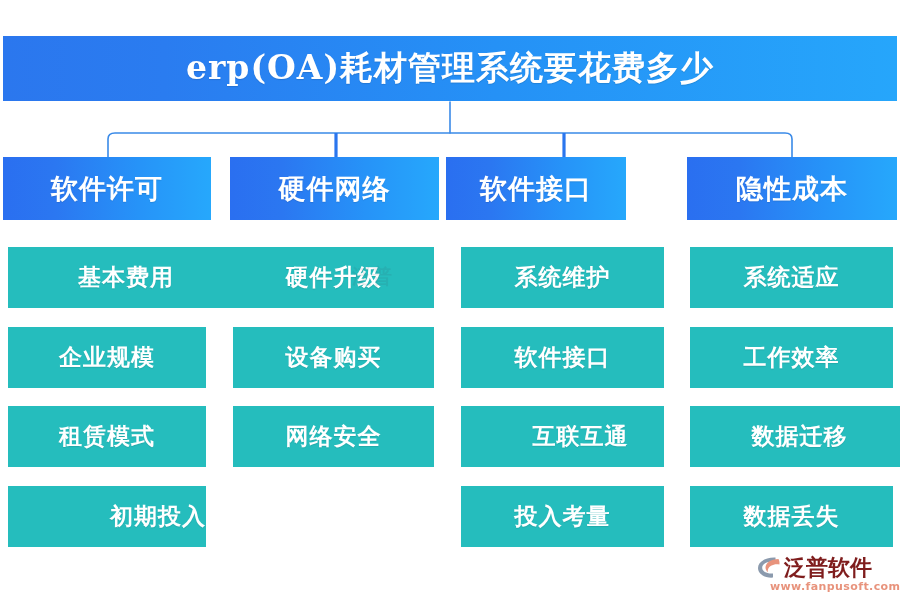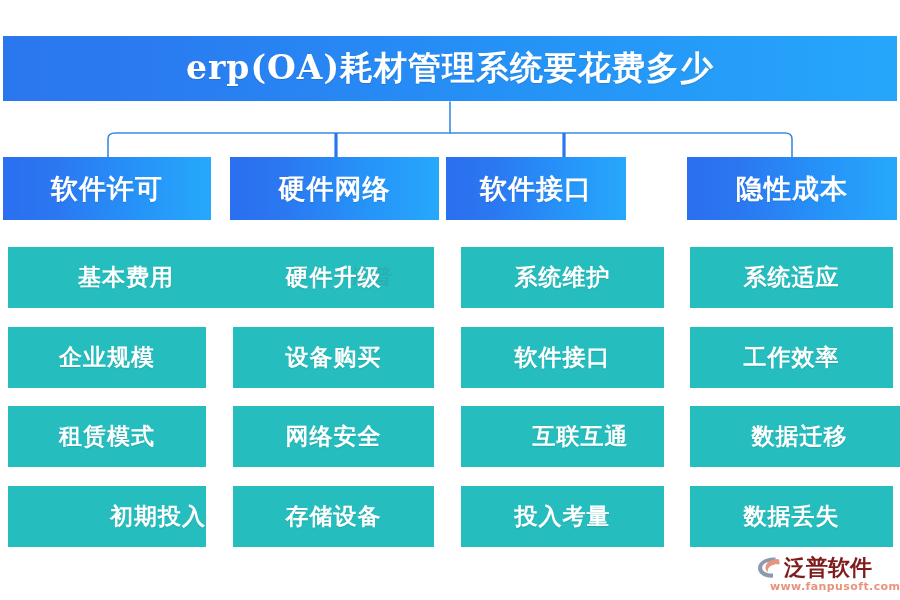--- a/index.html
+++ b/index.html
@@ -166,23 +166,20 @@
   </div>
 
   <div class="item-box" style="left:233px;width:201px;top:247px;">
     <span class="item-label">硬件升级</span>
   </div>
   <div class="item-box" style="left:233px;width:201px;top:327px;">
     <span class="item-label">设备购买</span>
   </div>
   <div class="item-box" style="left:233px;width:201px;top:406px;">
     <span class="item-label">网络安全</span>
-  </div>
-  <div class="item-box" style="left:233px;width:201px;top:486px;">
-    <span class="item-label">存储设备</span>
   </div>
 
   <div class="item-box" style="left:461px;width:203px;top:247px;">
     <span class="item-label">系统维护</span>
   </div>
   <div class="item-box" style="left:461px;width:203px;top:327px;">
     <span class="item-label">软件接口</span>
   </div>
   <div class="item-box" style="left:461px;width:203px;top:406px;padding-left:36px;">
     <span class="item-label">互联互通</span>

